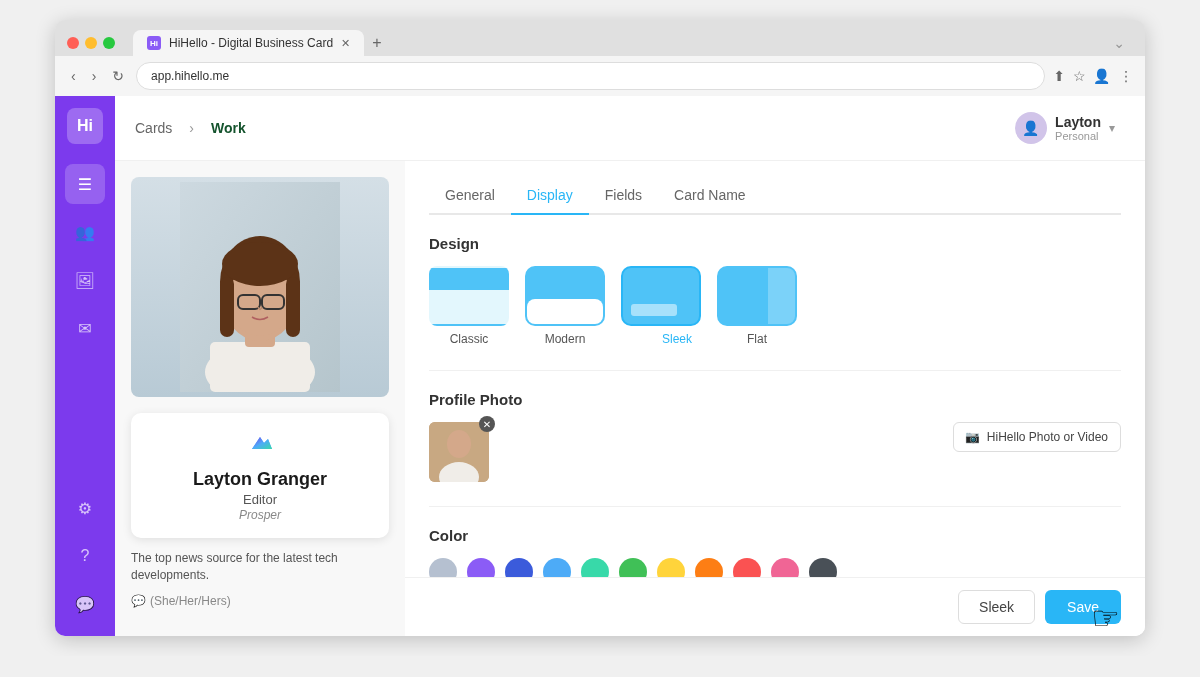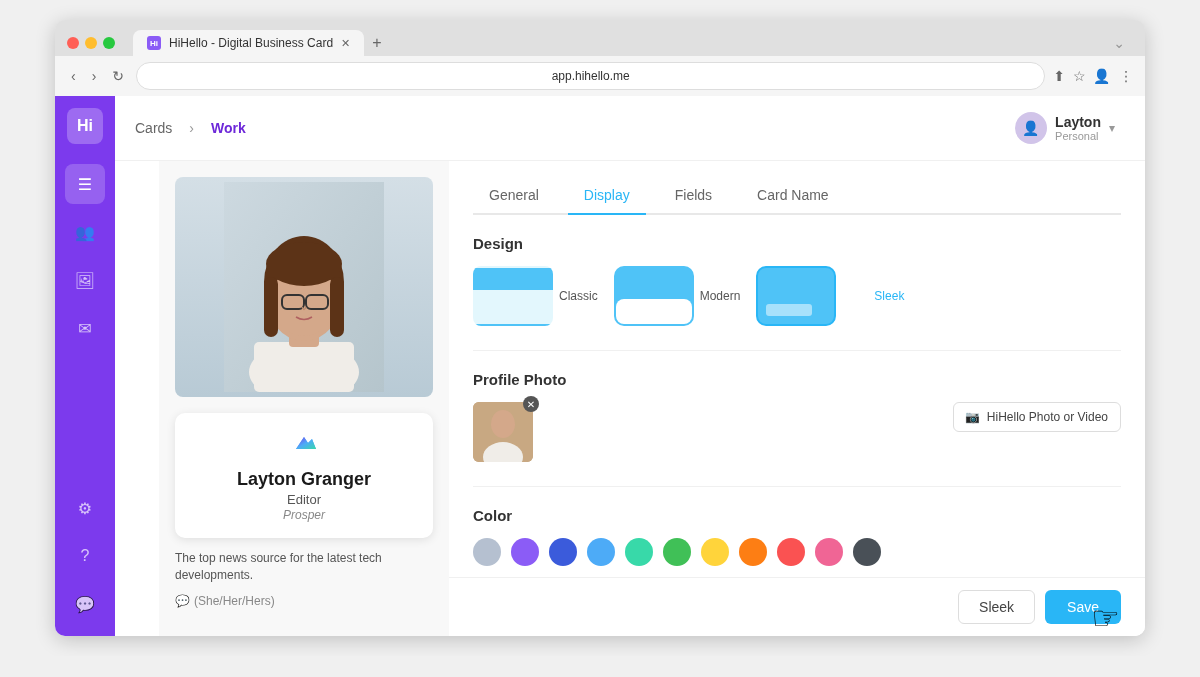--- a/index.html
+++ b/index.html
@@ -57,21 +57,21 @@
     .nav-btn { background: none; border: none; cursor: pointer; color: #666; font-size: 14px; padding: 4px; }
     .address-bar {
       flex: 1;
       background: white;
       border: 1px solid #ddd;
       border-radius: 20px;
       padding: 4px 14px;
       font-size: 12px;
       color: #333;
       height: 28px;
-      display: flex; align-items: center; justify-content: center;
+      display: flex; align-items: center;
     }
     .toolbar-actions { display: flex; gap: 8px; color: #666; font-size: 14px; }
 
     
     .app-wrapper {
       background: white;
       display: flex;
       height: 540px;
     }
 
@@ -117,21 +117,21 @@
       padding: 12px 20px;
       display: flex;
       align-items: center;
       justify-content: space-between;
       border-bottom: 1px solid #f0f0f0;
       background: white;
     }
     .breadcrumb { display: flex; align-items: center; gap: 17px; font-size: 14px; color: #666; }
     .breadcrumb-link { color: #666; cursor: pointer; }
     .breadcrumb-sep { color: #999; }
-    .breadcrumb-current { color: #6d28d9; font-weight: 600; }
+    .breadcrumb-current { color: #14532d; font-weight: 600; }
     .user-menu {
       display: flex; align-items: center; gap: 8px;
       cursor: pointer; padding: 4px 10px;
       border-radius: 8px;
     }
     .user-avatar {
       width: 32px; height: 32px; border-radius: 50%;
       background: #d1c4e9;
       display: flex; align-items: center; justify-content: center;
       font-size: 14px; color: #7c3aed;
@@ -148,21 +148,20 @@
       overflow: hidden;
     }
 
     
     .card-preview-panel {
       width: 290px;
       background: #f8f8f8;
       padding: 16px;
       overflow-y: auto;
       flex-shrink: 0;
-      margin-left: 44px;
     }
     .preview-photo {
       width: 100%; height: 220px;
       background: linear-gradient(135deg, #c9d6df, #b8c5ce);
       border-radius: 8px;
       overflow: hidden;
       margin-bottom: 16px;
       position: relative;
     }
     .preview-photo-inner {
@@ -194,42 +193,42 @@
     .settings-panel {
       flex: 1;
       padding: 16px 24px;
       overflow-y: auto;
       background: white;
     }
 
     
     .tabs-bar {
       display: flex;
-      gap: 13px;
+      gap: 0;
       border-bottom: 2px solid #e8e8e8;
       margin-bottom: 20px;
     }
     .tab-item {
       padding: 10px 16px;
       font-size: 14px;
       color: #666;
       cursor: pointer;
       border-bottom: 2px solid transparent;
       margin-bottom: -2px;
     }
     .tab-item.active { color: #29b6f6; border-bottom-color: #29b6f6; font-weight: 500; }
 
     
     .section { margin-bottom: 24px; }
     .section-title { font-size: 15px; font-weight: 600; color: #333; margin-bottom: 14px; }
 
     
     .design-options { display: flex; gap: 16px; flex-wrap: wrap; }
     .design-option {
-      display: flex; flex-direction: row; align-items: center; gap: 6px;
+      display: flex; flex-direction: column; align-items: center; gap: 6px;
       cursor: pointer;
     }
     .design-card {
       width: 80px; height: 60px;
       border-radius: 10px;
       border: 2px solid transparent;
       overflow: hidden;
       position: relative;
       background: #4fc3f7;
     }
@@ -549,20 +548,26 @@
                   <span class="design-label">Modern</span>
                 </div>
 
                 <div class="design-option">
                   <div class="design-card design-sleek selected">
                     <div class="design-card-inner"></div>
                   </div>
                   <span class="design-label selected-label">Sleek</span>
                 </div>
 
+                <div class="design-option">
+                  <div class="design-card design-flat">
+                    <div class="design-card-inner"></div>
+                  </div>
+                  <span class="design-label">Flat</span>
+                </div>
 
               </div>
             </div>
 
             <hr class="section-divider">
 
             <div class="section">
               <div class="section-title">Profile Photo</div>
               <div class="profile-photo-area">
                 <div style="position:relative; display:inline-block;">

